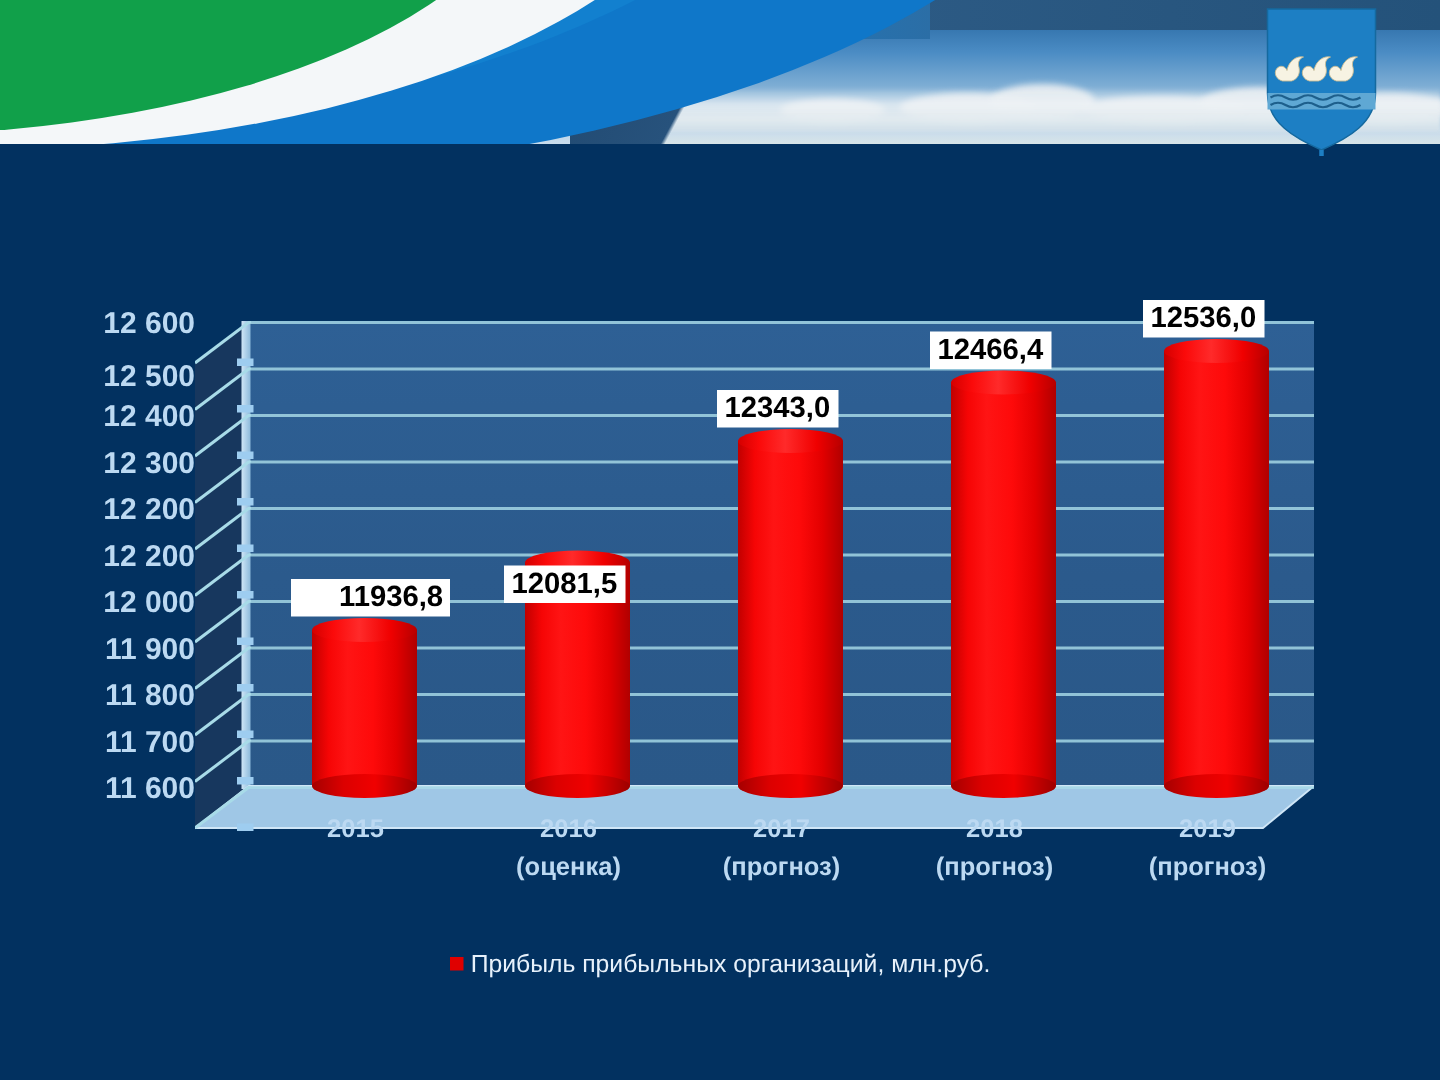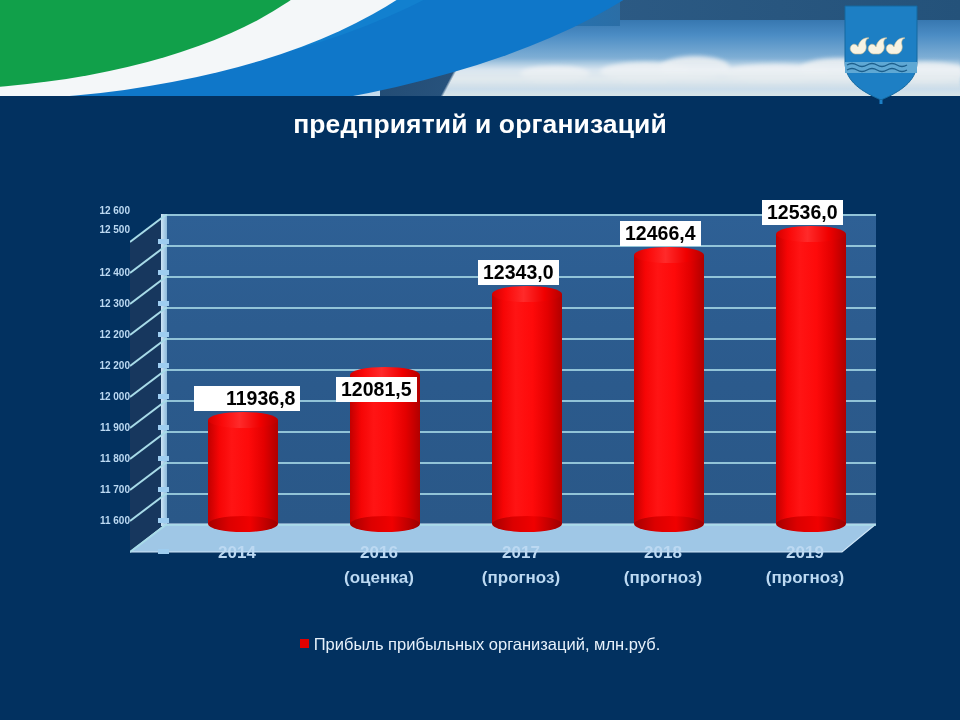--- a/index.html
+++ b/index.html
@@ -44,21 +44,21 @@
   
   #title{position:absolute;left:40px;top:108px;width:880px;
          text-align:center;color:#ffffff;font-size:26.5px;font-weight:bold;
          line-height:33px;letter-spacing:.1px;}
 
   
   #chart{position:absolute;left:0;top:196px;width:960px;height:480px;}
 
   
   .ylab{position:absolute;right:0;width:74px;text-align:right;
-        color:#bcd9f2;font-size:10px;font-weight:bold;white-space:nowrap;}
+        color:#bcd9f2;font-size:20px;font-weight:bold;white-space:nowrap;}
   #ylabels{position:absolute;left:56px;top:0;width:74px;height:340px;}
 
   
   #plotwrap{position:absolute;left:130px;top:18px;width:730px;height:340px;}
   #backwall{position:absolute;left:36px;top:0;width:710px;height:310px;
             background:linear-gradient(180deg,#2e6095 0%,#2b5a8c 55%,#2a5888 100%);}
   #sidewall{position:absolute;left:0;top:0;width:36px;height:340px;}
   .gridline{position:absolute;left:36px;width:710px;height:2px;background:#a8dbe8;opacity:.82;}
   #floor{position:absolute;left:0;top:306px;width:746px;height:34px;}
   #axisleft{position:absolute;left:31px;top:0;width:6px;height:312px;
@@ -122,28 +122,27 @@
       <g fill="#f7f3e3" stroke="#c9bb92" stroke-width=".6">
         <path d="M12 50 c-4 -1 -6 -5 -4 -8 c2 -3 6 -2 7 1 c1 -6 6 -10 11 -9 c-3 1 -4 4 -3 7 c1 4 -1 8 -5 9 z"></path>
         <path d="M30 50 c-4 -1 -6 -5 -4 -8 c2 -3 6 -2 7 1 c1 -6 6 -10 11 -9 c-3 1 -4 4 -3 7 c1 4 -1 8 -5 9 z"></path>
         <path d="M48 50 c-4 -1 -6 -5 -4 -8 c2 -3 6 -2 7 1 c1 -6 6 -10 11 -9 c-3 1 -4 4 -3 7 c1 4 -1 8 -5 9 z"></path>
       </g>
       <path d="M38 96 L38 100" stroke="#1d7fc4" stroke-width="3"></path>
     </svg>
   </div>
 
   <div id="title">
-    <div>предприятий и организаций</div>
   </div>
 
   <div id="chart">
 
     <div id="ylabels">
         <div class="ylab" style="top: 9px;">12 600</div>
-        <div class="ylab" style="top: 28px;">12 500</div>
+        <div class="ylab" style="top: 44px;">12 500</div>
         <div class="ylab" style="top: 71px;">12 400</div>
         <div class="ylab" style="top: 102px;">12 300</div>
         <div class="ylab" style="top: 133px;">12 200</div>
         <div class="ylab" style="top: 164px;">12 200</div>
         <div class="ylab" style="top: 195px;">12 000</div>
         <div class="ylab" style="top: 226px;">11 900</div>
         <div class="ylab" style="top: 257px;">11 800</div>
         <div class="ylab" style="top: 288px;">11 700</div>
         <div class="ylab" style="top: 319px;">11 600</div>
       </div>
@@ -249,21 +248,21 @@
       <div id="dlabels">
           <div class="dlabel" style="left: 64px; top: 171.592px; padding-left: 32px;">11936,8</div>
           <div class="dlabel" style="left: 206px; top: 126.735px; margin-top: 36px;">12081,5</div>
           <div class="dlabel" style="left: 348px; top: 45.67px;">12343,0</div>
           <div class="dlabel" style="left: 490px; top: 7.416px;">12466,4</div>
           <div class="dlabel" style="left: 632px; top: -14.16px;">12536,0</div>
         </div>
     </div>
 
     <div id="xlabels">
-        <div class="xlab" style="left: 36px; width: 142px;"><span>2014</span></div>
+        <div class="xlab" style="left: 36px; width: 142px;"><span>2015</span></div>
         <div class="xlab" style="left: 178px; width: 142px;"><span>2016</span><span class="sub">(оценка)</span></div>
         <div class="xlab" style="left: 320px; width: 142px;"><span>2017</span><span class="sub">(прогноз)</span></div>
         <div class="xlab" style="left: 462px; width: 142px;"><span>2018</span><span class="sub">(прогноз)</span></div>
         <div class="xlab" style="left: 604px; width: 142px; text-align: center;"><span>2019</span><span class="sub">(прогноз)</span></div>
       </div>
 
     <div id="legend">
       <span id="legendMark"></span><span id="legendText">Прибыль прибыльных организаций, млн.руб.</span>
     </div>
   </div>

